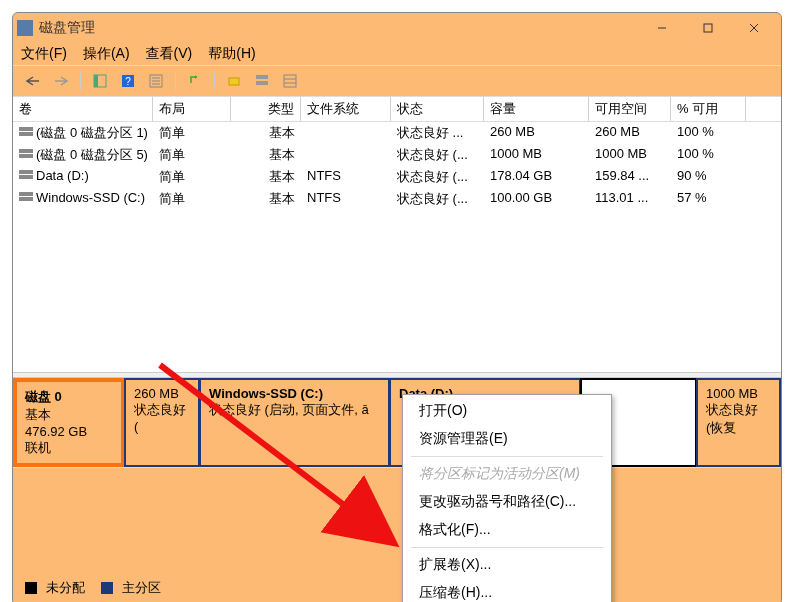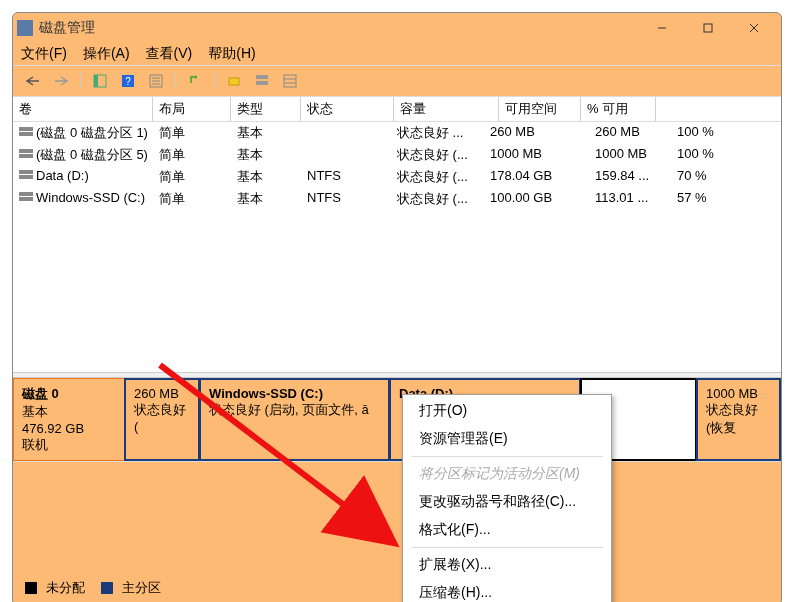--- a/index.html
+++ b/index.html
@@ -18,37 +18,37 @@
     .menubar span { cursor: default; }
     
     .toolbar { display: flex; padding: 4px 8px; gap: 4px; align-items: center; border-top: 1px solid #ddd; border-bottom: 1px solid #ddd; }
     .tool-btn { width: 24px; height: 22px; display: flex; align-items: center; justify-content: center; border: 1px solid transparent; }
     .tool-sep { width: 1px; height: 18px; background: #ccc; margin: 0 3px; }
     
     .list-header { display: flex; background: #fff; border-bottom: 1px solid #ddd; }
     .col { border-right: 1px solid #d0d0d0; padding: 3px 6px; font-size: 13px; overflow: hidden; white-space: nowrap; }
     .c0 { width: 140px; }
     .c1 { width: 78px; }
-    .c2 { width: 70px; }
+    .c2 { width: 70px; text-align: right; }
     .c3 { width: 90px; }
     .c4 { width: 93px; }
     .c5 { width: 105px; }
     .c6 { width: 82px; }
     .c7 { width: 75px; }
     
     .list-body { height: 250px; background: #fff; }
     .row { display: flex; font-size: 13px; padding: 1px 0; }
     .cell { padding: 1px 6px; overflow: hidden; white-space: nowrap; }
     .disk-icon { display: inline-block; width: 14px; height: 4px; background: #888; vertical-align: middle; margin-right: 3px; position: relative; }
     .disk-icon::after { content: ""; position: absolute; width: 14px; height: 4px; background: #888; top: -5px; left: 0; }
     
     .splitter { height: 6px; background: #f0f0f0; border-top: 1px solid #ccc; border-bottom: 1px solid #ccc; }
     
     .graphic-area { display: flex; padding: 0; border-bottom: 1px solid #ddd; }
-    .disk-header { width: 124px; border: 1px solid #f97316; padding: 6px 8px; font-size: 13px; }
+    .disk-header { width: 124px; border: 4px solid #f97316; padding: 6px 8px; font-size: 13px; }
     .disk-header b { font-weight: bold; }
     .partitions { display: flex; flex: 1; gap: 0; }
     .part { border: 2px solid #1a3a7a; padding: 6px 8px; font-size: 13px; margin-left: -1px; }
     .part-black { border: 2px solid #000; background: #fff; }
     .p0 { width: 76px; }
     .p1 { width: 191px; }
     .p2 { width: 192px; }
     .p3 { width: 117px; }
     .p4 { width: 85px; }
     
@@ -156,20 +156,21 @@
           <line x1="1" y1="5" x2="13" y2="5" stroke="#888"></line>
           <line x1="1" y1="9" x2="13" y2="9" stroke="#888"></line>
         </svg>
       </div>
   </div>
 
   <div class="list-header">
     <div class="col c0">卷</div>
     <div class="col c1">布局</div>
     <div class="col c2">类型</div>
+    <div class="col c3">文件系统</div>
     <div class="col c4">状态</div>
     <div class="col c5">容量</div>
     <div class="col c6">可用空间</div>
     <div class="col c7">% 可用</div>
   </div>
 
   <div class="list-body">
     <div class="row">
       <div class="cell c0"><span class="disk-icon"></span><span>(磁盘 0 磁盘分区 1)</span></div>
       <div class="cell c1">简单</div>
@@ -191,21 +192,21 @@
       <div class="cell c7">100 %</div>
     </div>
     <div class="row">
       <div class="cell c0"><span class="disk-icon"></span><span>Data (D:)</span></div>
       <div class="cell c1">简单</div>
       <div class="cell c2">基本</div>
       <div class="cell c3">NTFS</div>
       <div class="cell c4">状态良好 (...</div>
       <div class="cell c5">178.04 GB</div>
       <div class="cell c6">159.84 ...</div>
-      <div class="cell c7">70 %</div>
+      <div class="cell c7">90 %</div>
     </div>
     <div class="row">
       <div class="cell c0"><span class="disk-icon"></span><span>Windows-SSD (C:)</span></div>
       <div class="cell c1">简单</div>
       <div class="cell c2">基本</div>
       <div class="cell c3">NTFS</div>
       <div class="cell c4">状态良好 (...</div>
       <div class="cell c5">100.00 GB</div>
       <div class="cell c6">113.01 ...</div>
       <div class="cell c7">57 %</div>

